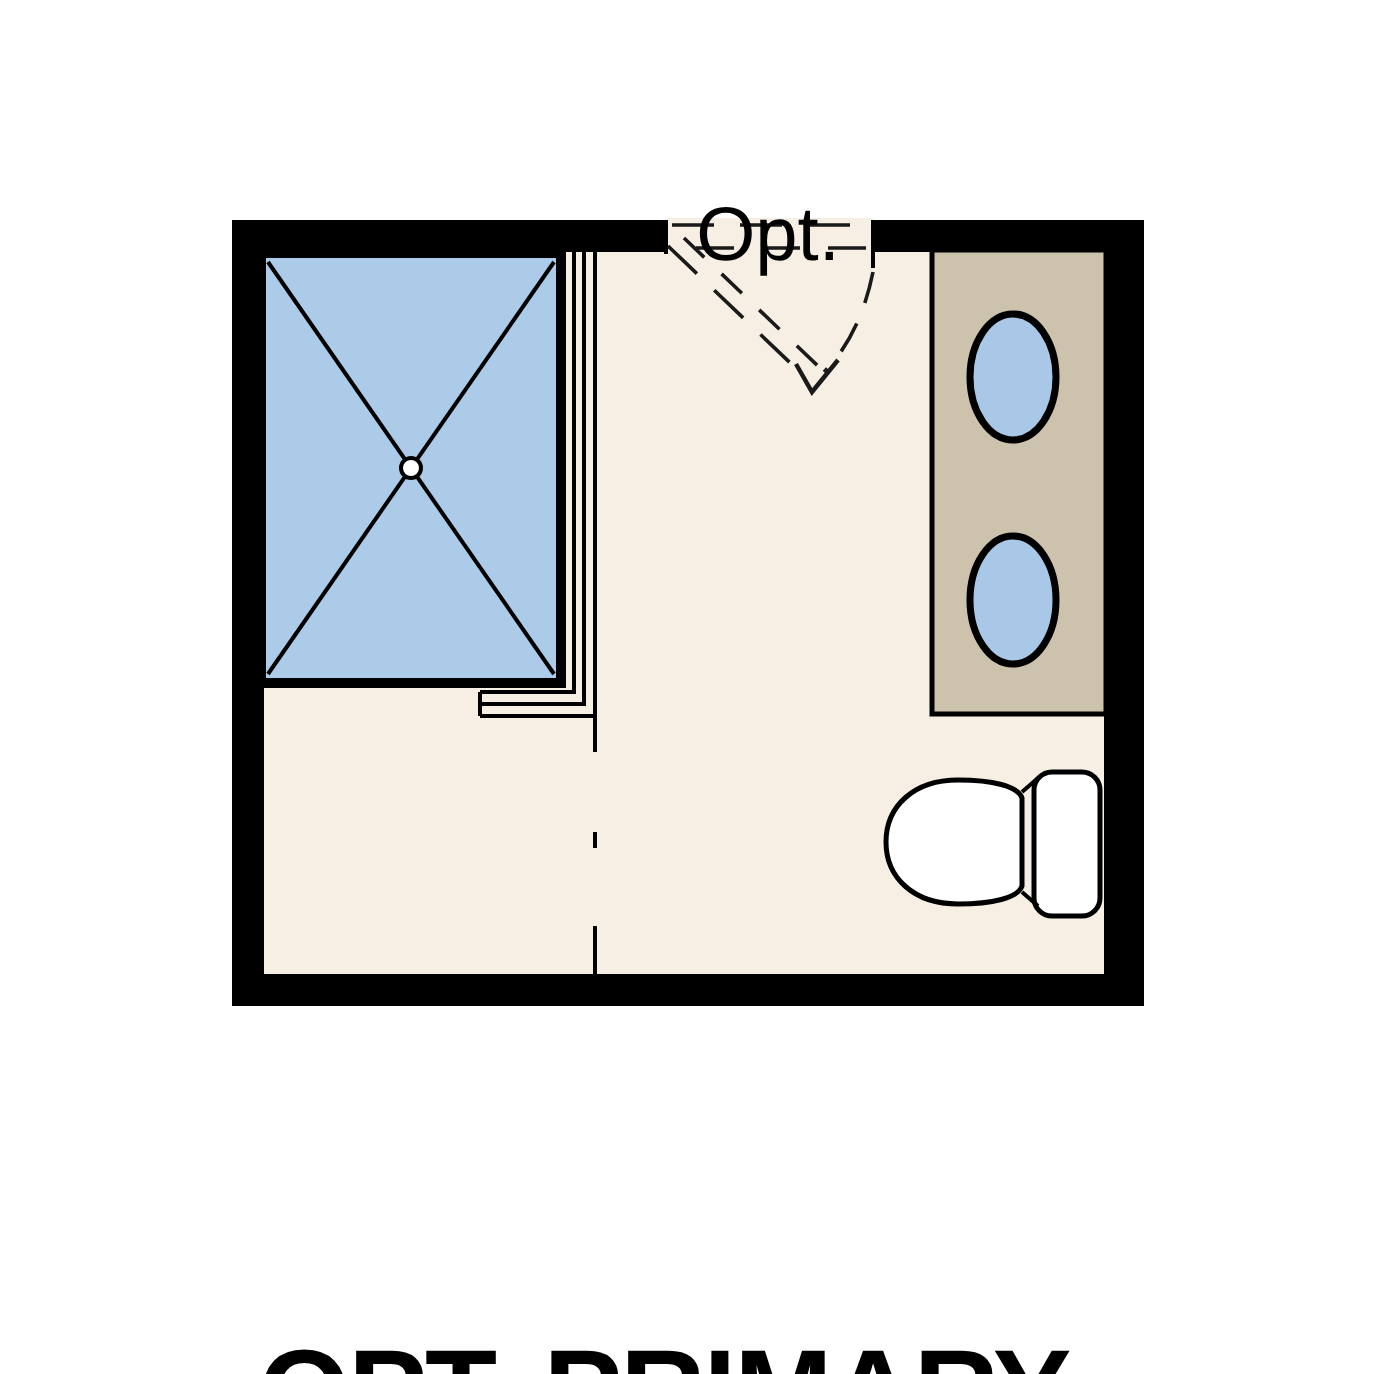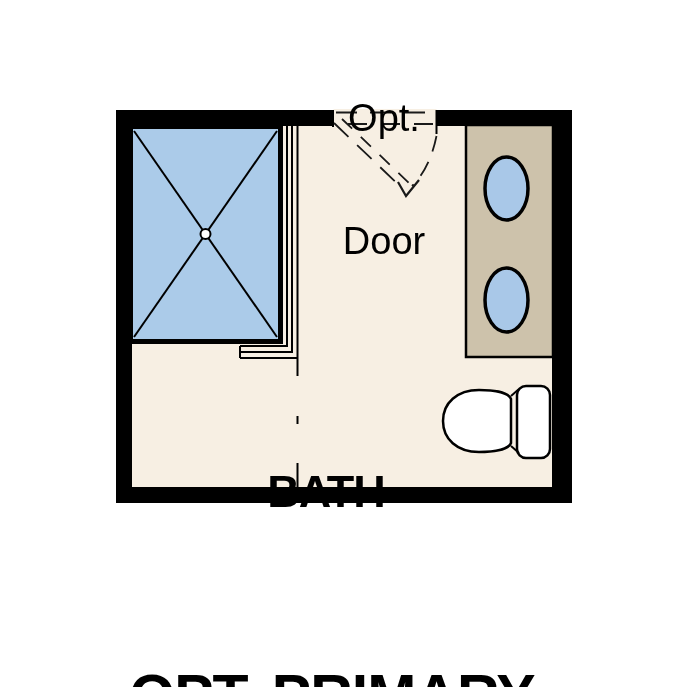--- a/index.html
+++ b/index.html
@@ -75,25 +75,23 @@
       <line class="dash-line" x1="348" y1="124" x2="436" y2="124" stroke-dasharray="19,14"></line>
       <line class="dash-line" x1="334" y1="123" x2="403" y2="189" stroke-dasharray="20,12"></line>
       <line class="dash-line" x1="342" y1="119" x2="409" y2="183" stroke-dasharray="14,12"></line>
       <path class="dash-line" d="M436.5,136 Q430,168 412,186" stroke-dasharray="16,11"></path>
       <polyline points="398,182 406,196 419,180" fill="none" stroke="#1a1a1a" stroke-width="2.2"></polyline>
     </g>
   </svg>
 
   <div class="label opt-door-label">
     <div>Opt.</div>
-    <div>Door</div>
   </div>
 
   <div class="label room-label">
-    <div>BATH</div>
   </div>
 
   <div class="label caption">
     <div>OPT. PRIMARY</div>
     
   </div>
 
 </div>
 
 </body></html>

